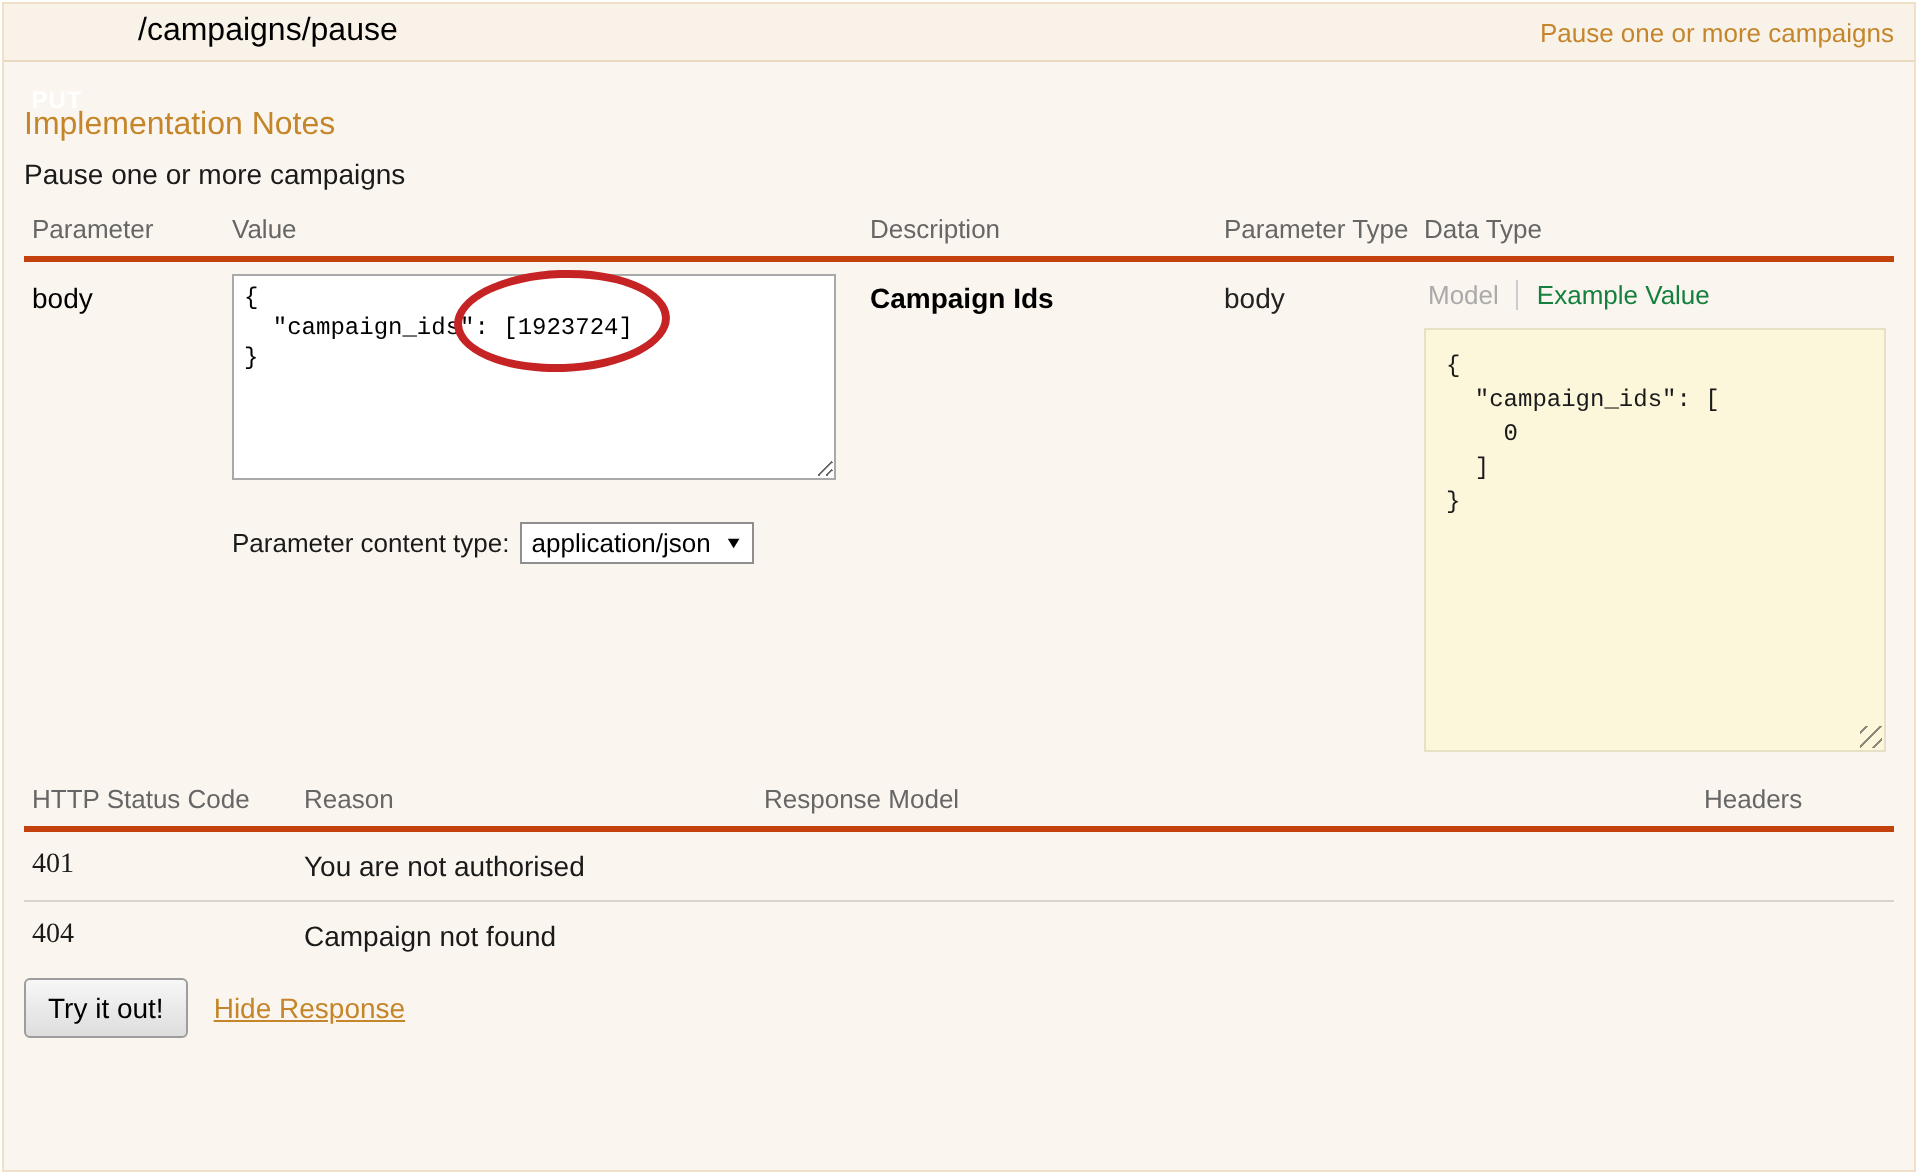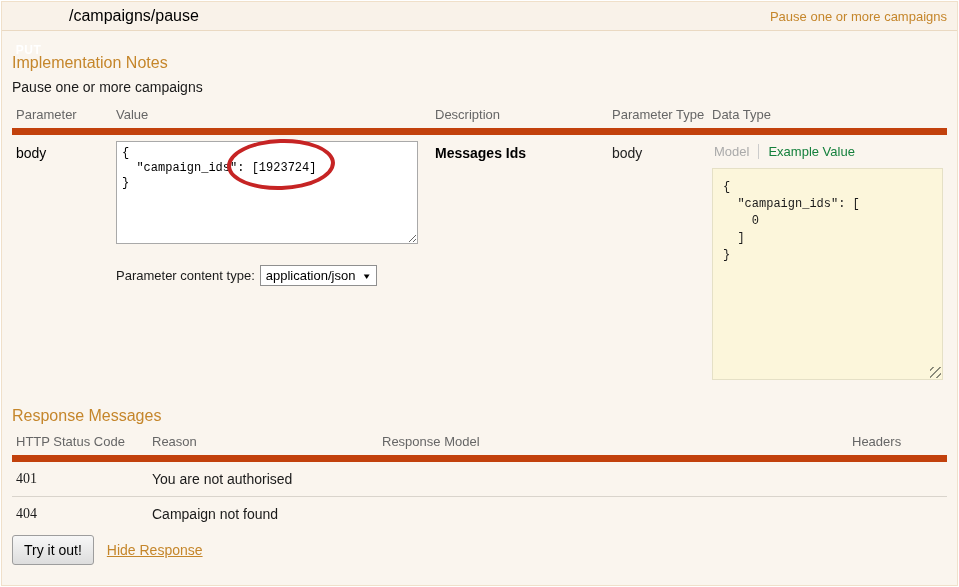--- a/index.html
+++ b/index.html
@@ -33,21 +33,21 @@
   .h-notes { margin-top: 24px; }
   .notes-text { margin-top: 8px; font-size: 14px; color: #1a1a1a; }
   .h-params { margin-top: 26px; }
   .h-resp { margin-top: 22px; }
 
   table { width: 100%; border-collapse: collapse; table-layout: fixed; }
   .params-table { margin-top: 6px; }
   .resp-table { margin-top: 4px; }
   th {
     text-align: left; font-weight: normal; color: #666; font-size: 13px;
-    padding: 6px 6px 6px 0; border-bottom: 7px solid #c2410c; vertical-align: top;
+    padding: 6px 6px 6px 0; border-bottom: 3px solid #c2410c; vertical-align: top;
     line-height: 15px;
   }
   th.first, td.first { padding-left: 4px; }
   td { vertical-align: top; padding: 6px 6px 6px 0; font-size: 14px; }
 
   .param-name { font-size: 14px; color: #000; padding-top: 10px; }
   .param-desc { font-weight: bold; color: #000; padding-top: 10px; }
   .param-type-val { padding-top: 10px; }
 
   .value-wrap { position: relative; display: inline-block; }
@@ -156,38 +156,37 @@
             <div class="content-type-row">
               <span>Parameter content type:</span>
               <span class="select-wrap">
                 <select class="content-type-select">
                   <option>application/json</option>
                 </select>
                 <span class="select-arrow">▼</span>
               </span>
             </div>
           </td>
-          <td class="param-desc">Messages Ids</td>
+          <td class="param-desc">Campaign Ids</td>
           <td class="param-type-val">body</td>
           <td>
             <div class="dt-tabs">
               <span class="dt-tab-model">Model</span>
               <span class="dt-tab-example">Example Value</span>
             </div>
             <pre class="example-box"><span>{
   "campaign_ids": [
     0
   ]
 }</span><span class="resize-corner"></span></pre>
           </td>
         </tr>
       </tbody>
     </table>
 
-    <h4 class="section-heading h-resp">Response Messages</h4>
 
     <table class="resp-table">
       <colgroup>
         <col style="width:140px">
           <col style="width:230px">
           <col style="width:470px">
           <col>
       </colgroup>
       <thead>
         <tr>

